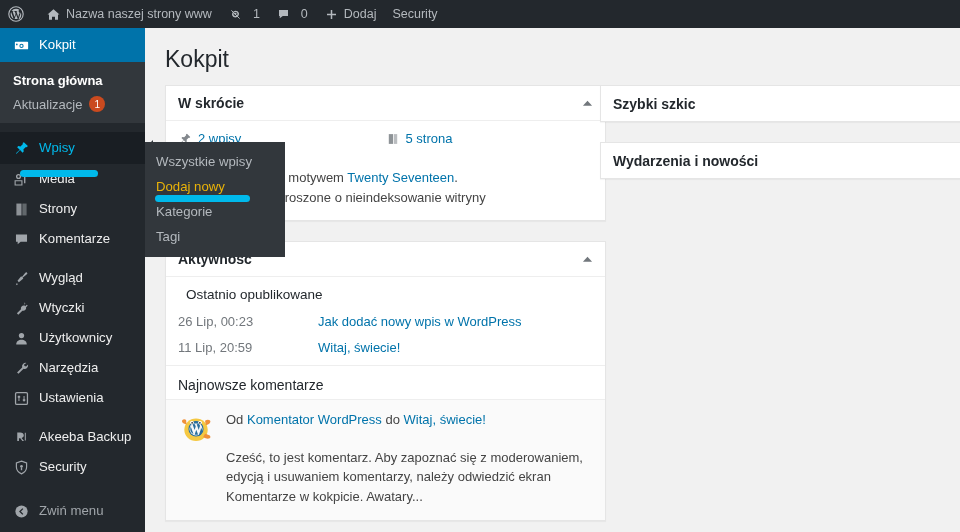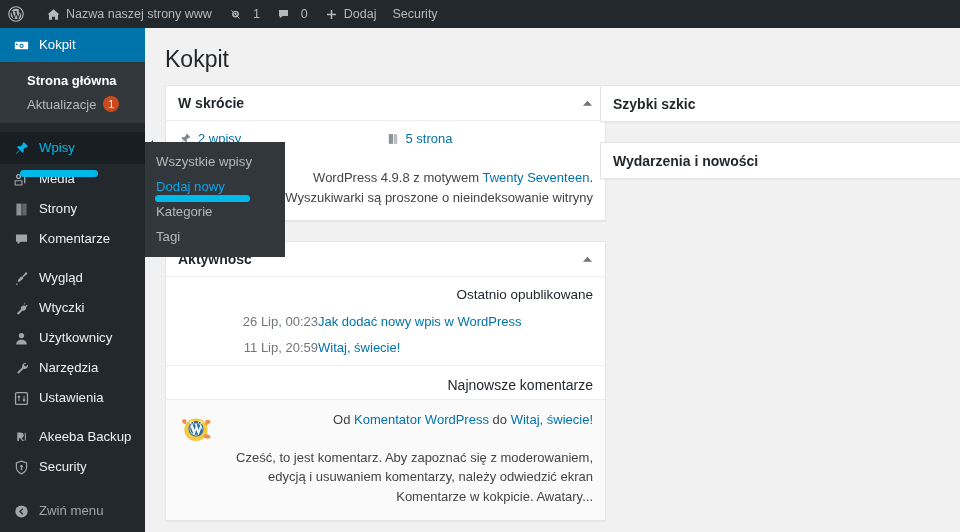--- a/index.html
+++ b/index.html
@@ -92,21 +92,21 @@
   }
   #trail-wpisy { left: 20px; top: 142px; width: 78px; }
 
   .submenu-open {
     background: #32373c;
     padding: 6px 0 7px 0;
   }
   .submenu-open .sub-item {
     display: flex; align-items: center;
     height: 24px;
-    padding-left: 27px;
+    padding-left: 13px;
     font-size: 13px;
     color: #b4b9be;
     cursor: pointer;
   }
   .submenu-open .sub-item.cur { color: #fff; font-weight: bold; }
 
   .menu-sep { height: 9px; }
 
   #collapse-menu {
     position: absolute; bottom: 6px; left: 0;
@@ -125,21 +125,21 @@
     font-size: 13.2px;
   }
   #flyout .fly-item {
     display: flex; align-items: center;
     height: 25px;
     padding-left: 11px;
     color: #b4b9be;
     cursor: pointer;
     white-space: nowrap;
   }
-  #flyout .fly-item.cur { color: #0ea5e9; }
+  #flyout .fly-item.cur { color: #eab308; }
   #trail-fly {
     position: absolute; left: 10px; top: 53px;
     width: 95px; height: 7px;
     border-radius: 4px;
     background: #00b9eb;
     z-index: 190;
   }
 
   
   #wpbody {
@@ -162,21 +162,20 @@
   .col-right {
     position: absolute; left: 455px; top: 57px;
     width: 505px;
   }
 
   .postbox {
     background: #fff;
     border: 1px solid #e5e5e5;
     margin-bottom: 20px;
     box-shadow: 0 1px 1px rgba(0,0,0,.04);
-    text-align: right;
   }
   .pb-head {
     display: flex; align-items: center; justify-content: space-between;
     padding: 0 12px;
     height: 35px;
     border-bottom: 1px solid #eee;
   }
   .pb-title {
     font-size: 14px;
     font-weight: bold;

